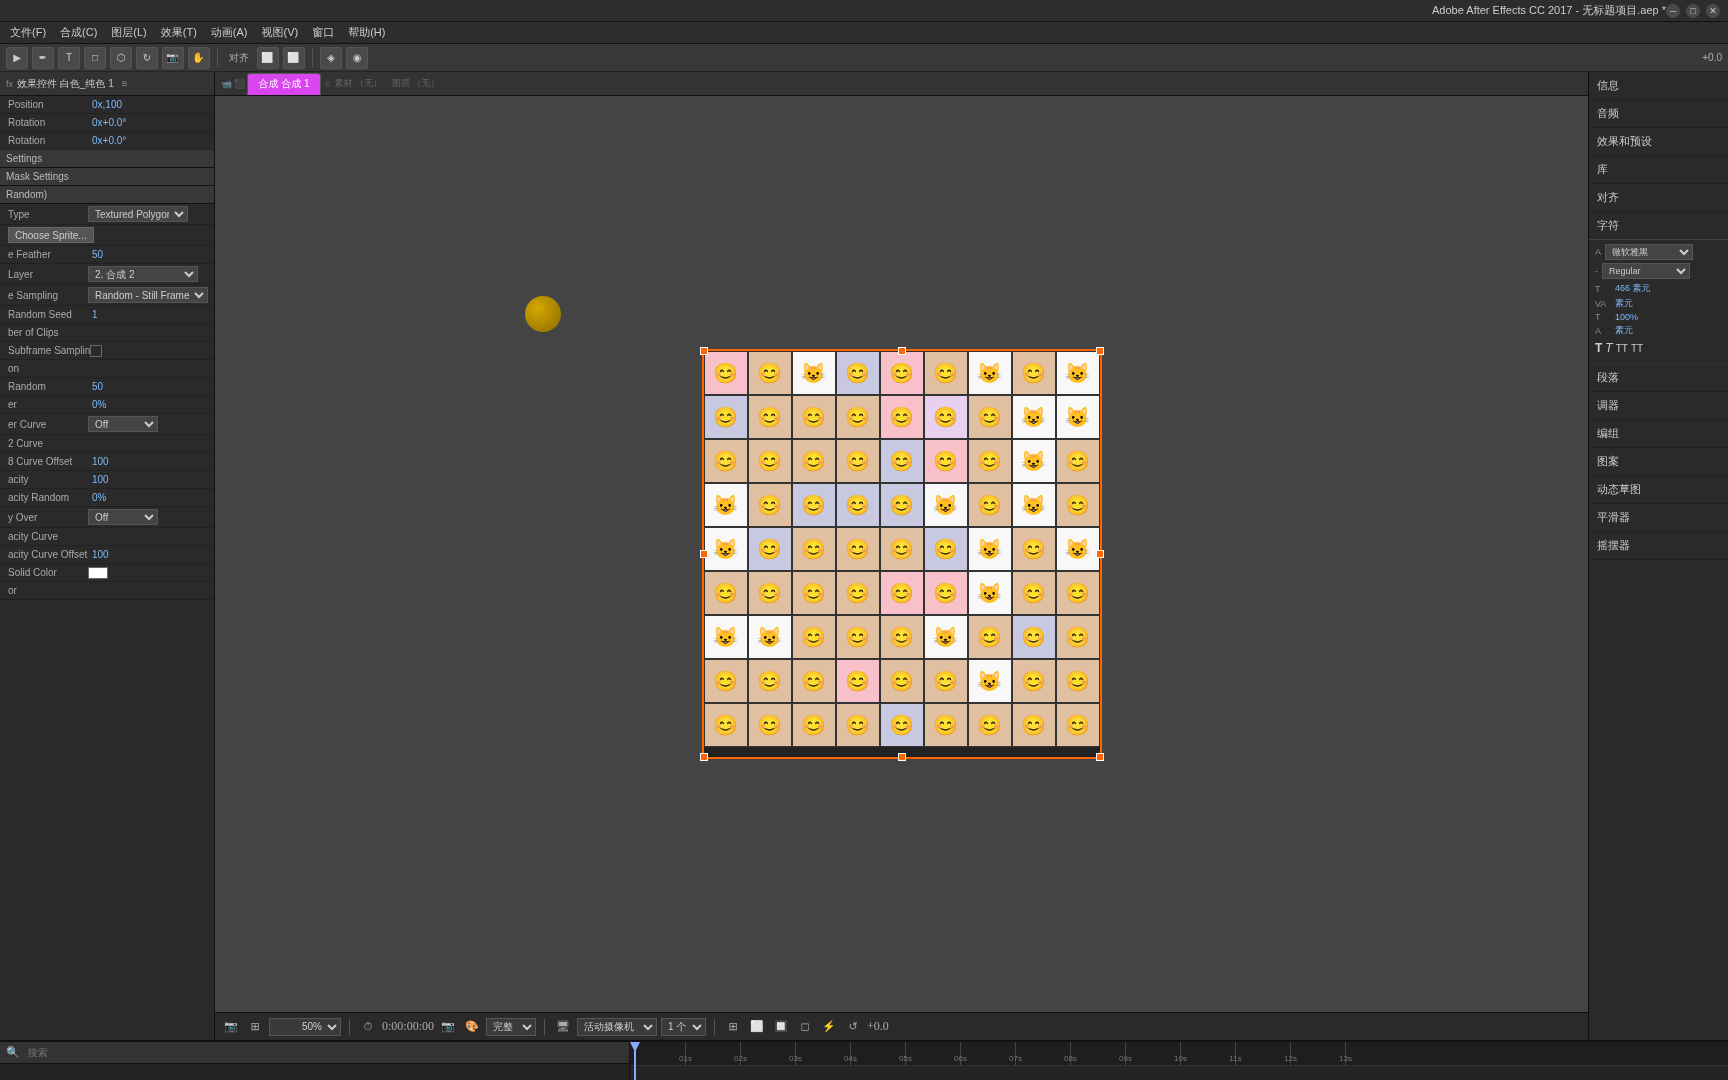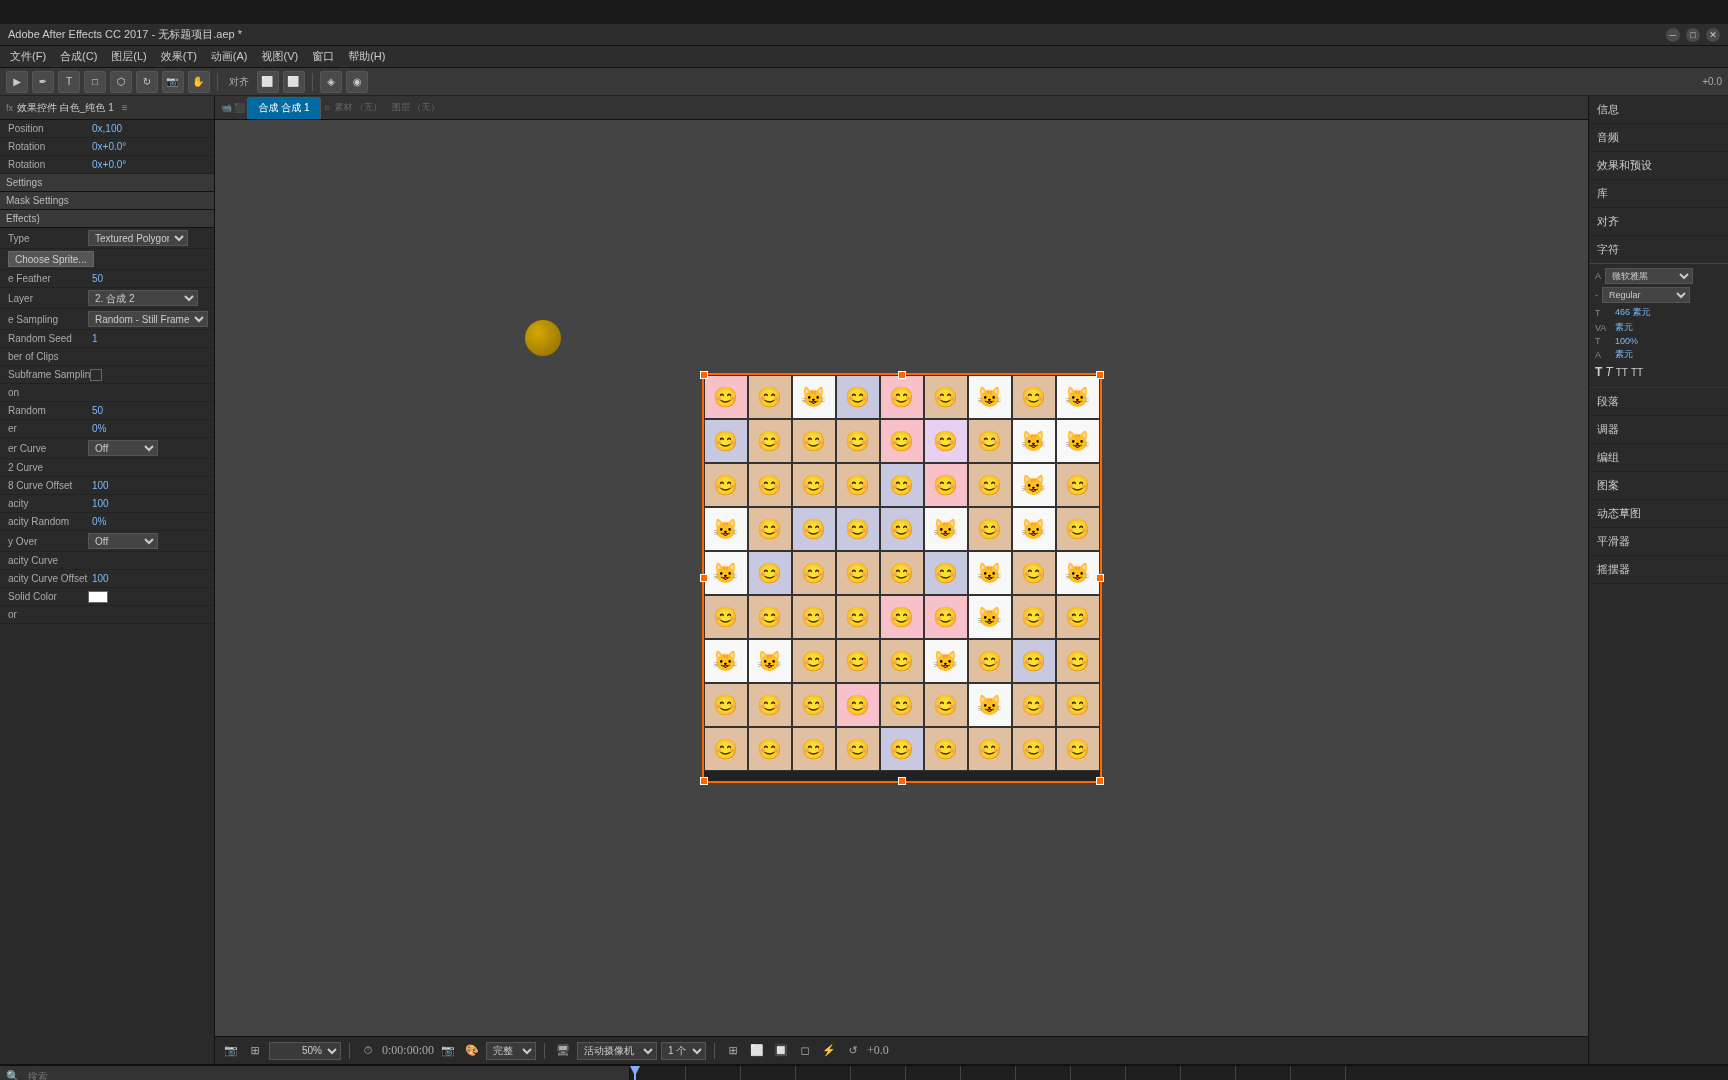--- a/index.html
+++ b/index.html
@@ -12,24 +12,23 @@
       color: #cccccc;
       overflow: hidden;
     }
 
     
     #titlebar {
       height: 22px;
       background: #2d2d2d;
       display: flex;
       align-items: center;
-      justify-content: space-between;
+      justify-content: flex-end;
       padding: 0 8px;
       border-bottom: 1px solid #111;
-      margin-top: 24px;
     }
     #titlebar .title { font-size: 11px; color: #ccc; }
     #titlebar .controls { display: flex; gap: 6px; }
     #titlebar .ctrl-btn { width: 14px; height: 14px; border-radius: 50%; display: flex; align-items: center; justify-content: center; font-size: 9px; cursor: pointer; }
     .ctrl-min { background: #4a4a4a; }
     .ctrl-max { background: #4a4a4a; }
     .ctrl-close { background: #4a4a4a; }
 
     
     #menubar {
@@ -169,21 +168,21 @@
     .comp-tab {
       padding: 3px 10px;
       font-size: 10px;
       color: #aaa;
       cursor: pointer;
       border: 1px solid transparent;
       background: #3a3a3a;
       border-radius: 3px 3px 0 0;
     }
     .comp-tab.active {
-      background: #0369a1;
+      background: #d946ef;
       color: #fff;
       border-color: #555 #555 transparent;
     }
 
     #viewer-header {
       height: 24px;
       background: #2a2a2a;
       display: flex;
       align-items: center;
       padding: 0 8px;
@@ -477,21 +476,21 @@
         <span class="effect-label">Rotation</span>
         <span class="effect-value">0x+0.0°</span>
       </div>
       <div class="effect-row">
         <span class="effect-label">Rotation</span>
         <span class="effect-value">0x+0.0°</span>
       </div>
 
       <div class="section-header">Settings</div>
       <div class="section-header">Mask Settings</div>
-      <div class="section-header">Effects)</div>
+      <div class="section-header">Random)</div>
 
       <div class="effect-row">
         <span class="effect-label">Type</span>
         <select class="effect-select" style="width:100px;">
           <option>Textured Polygon</option>
         </select>
       </div>
 
       <div class="effect-row">
         <button class="effect-btn">Choose Sprite...</button>

